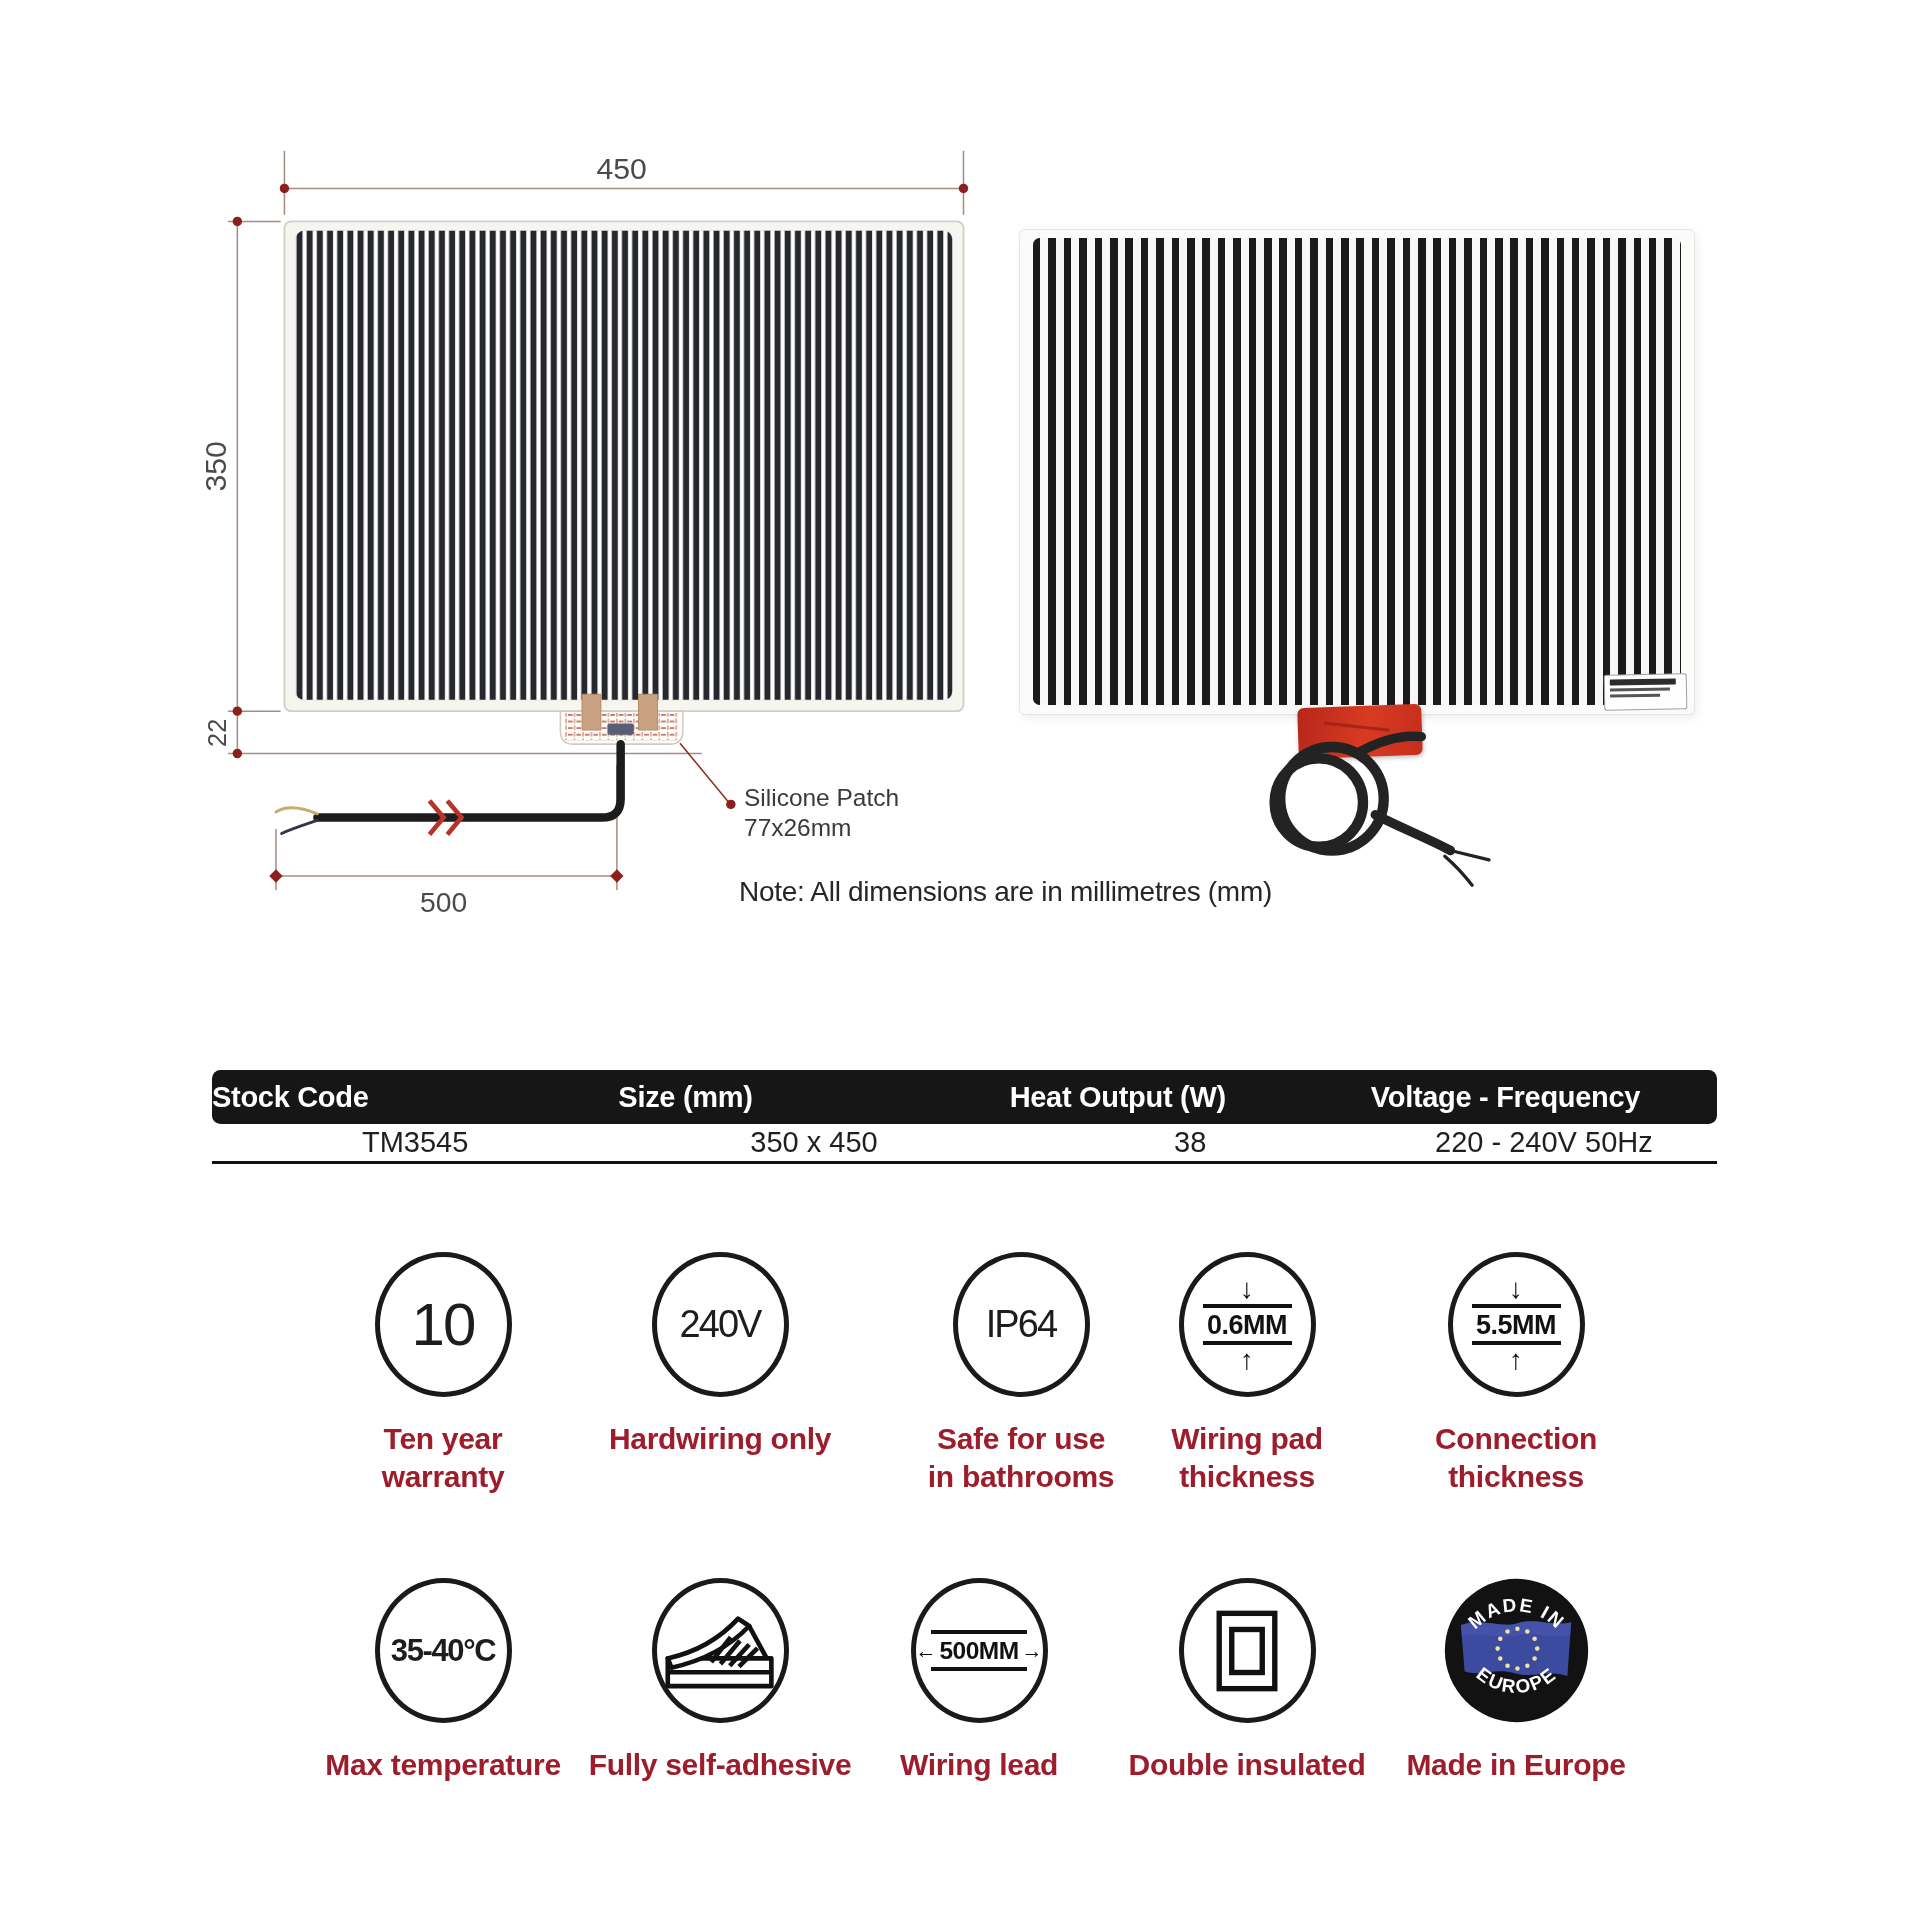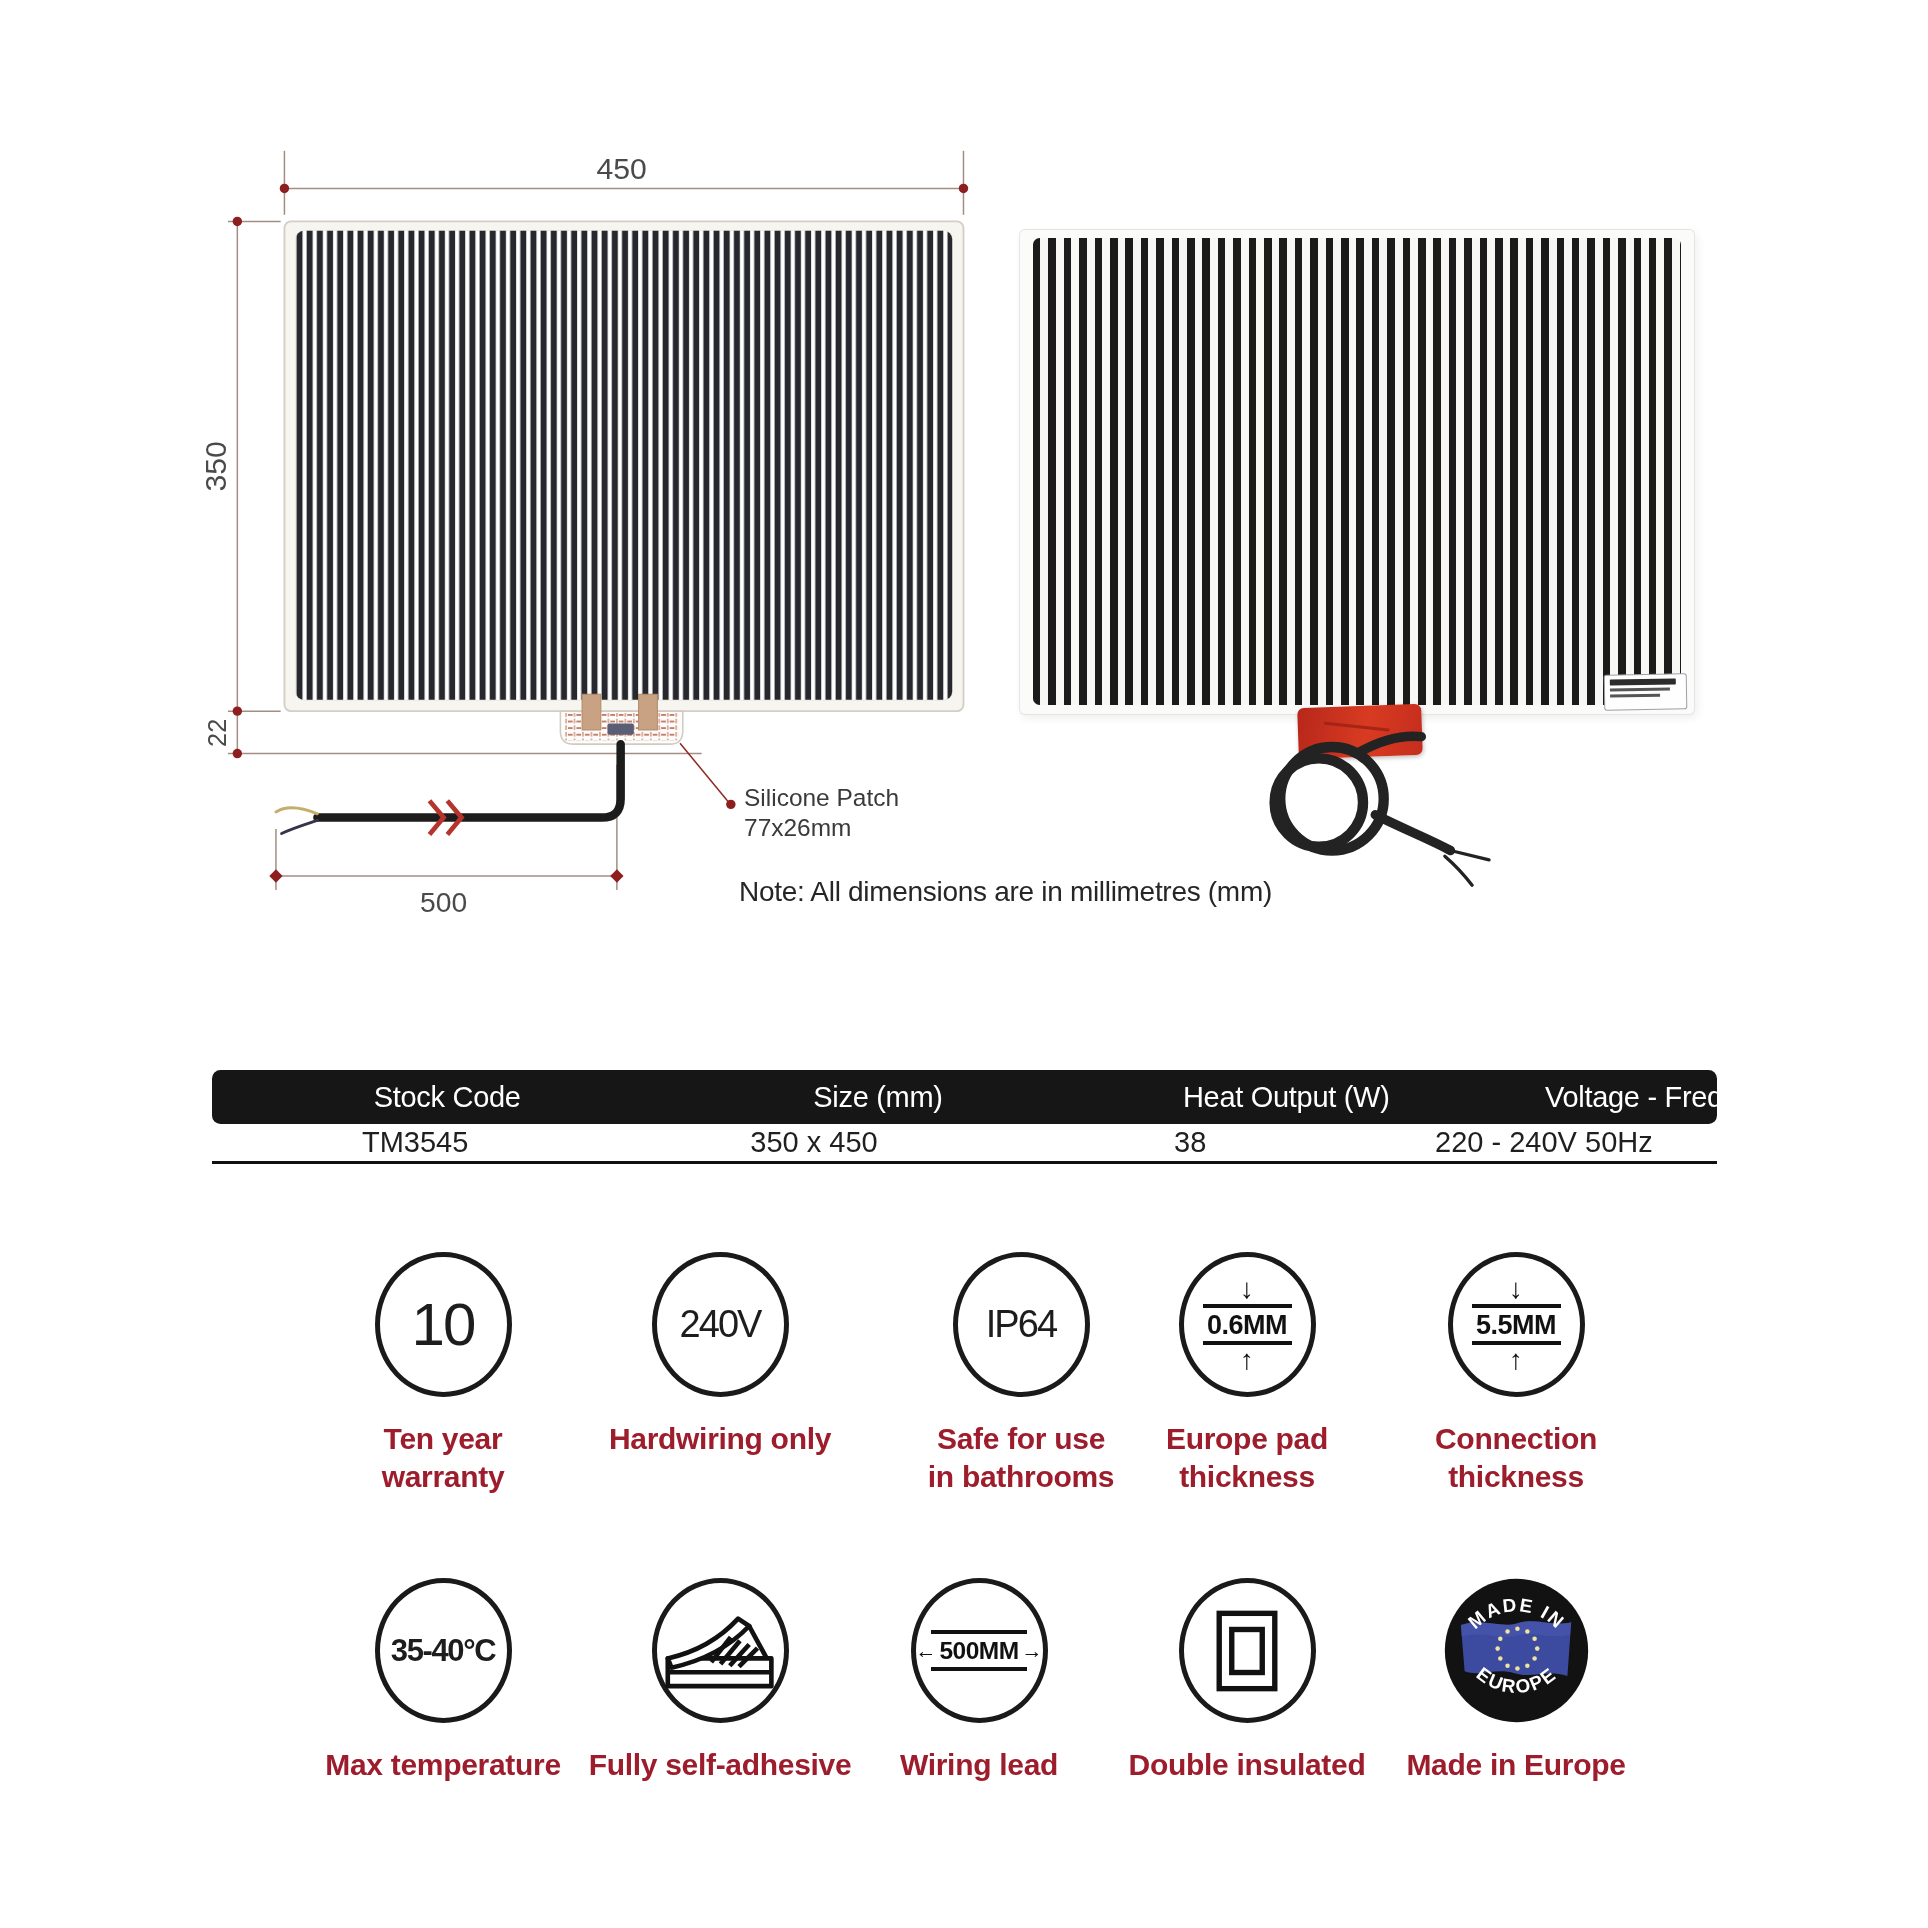--- a/index.html
+++ b/index.html
@@ -24,21 +24,21 @@
   .photo-label .l3{height:2.8px;background:#555;width:70%;}
   .patch{position:absolute;left:1298px;top:706px;width:124px;height:51px;border-radius:6.6px;
          background:linear-gradient(100deg,#b7271a,#d83b22 55%,#c52d1d);transform:rotate(-2deg);
          box-shadow:0.9px 1.9px 4.7px rgba(0,0,0,.25);}
   .patch .crease{position:absolute;left:26px;top:19px;width:66px;height:2.8px;background:#9c1f14;
          transform:rotate(8deg);border-radius:1.9px;opacity:.8;}
 
   
   .spec-table{position:absolute;left:212px;top:1070px;width:1505px;}
   .spec-header{display:flex;align-items:center;height:54px;background:#161616;border-radius:8.5px;}
-  .spec-header span{color:#fff;font-weight:normal;font-size:29px;text-align:center;letter-spacing:-0.3px;padding-left:32px;}
+  .spec-header span{color:#fff;font-weight:bold;font-size:29px;letter-spacing:-0.3px;}
   .spec-row{display:flex;align-items:center;height:37px;background:#fff;}
   .spec-row span{color:#1f1f1f;font-size:29px;text-align:center;}
   .c0{flex:0 0 27%;} .c1{flex:0 0 26%;} .c2{flex:0 0 24%;} .c3{flex:0 0 23%;}
   .spec-divider{height:2.8px;background:#111;}
 
   
   .feature{position:absolute;width:282px;text-align:center;}
   .fcircle{width:137px;height:145px;border:5.6px solid #1a1a1a;border-radius:50%;background:#fff;
            margin:0 auto;display:flex;flex-direction:column;align-items:center;justify-content:center;
            box-sizing:border-box;}
@@ -201,21 +201,21 @@
 
   <div class="feature" style="left:1106px;top:1252px;">
     <div class="fcircle">
       <span class="arrow">↓</span>
       <div class="hline"></div>
       <span class="thick-text">0.6MM</span>
       <div class="hline"></div>
       <span class="arrow">↑</span>
     </div>
     <div class="caption">
-      <div>Europe pad</div>
+      <div>Wiring pad</div>
         <div>thickness</div>
     </div>
   </div>
 
   <div class="feature" style="left:1375px;top:1252px;">
     <div class="fcircle">
       <span class="arrow">↓</span>
       <div class="hline"></div>
       <span class="thick-text">5.5MM</span>
       <div class="hline"></div>

